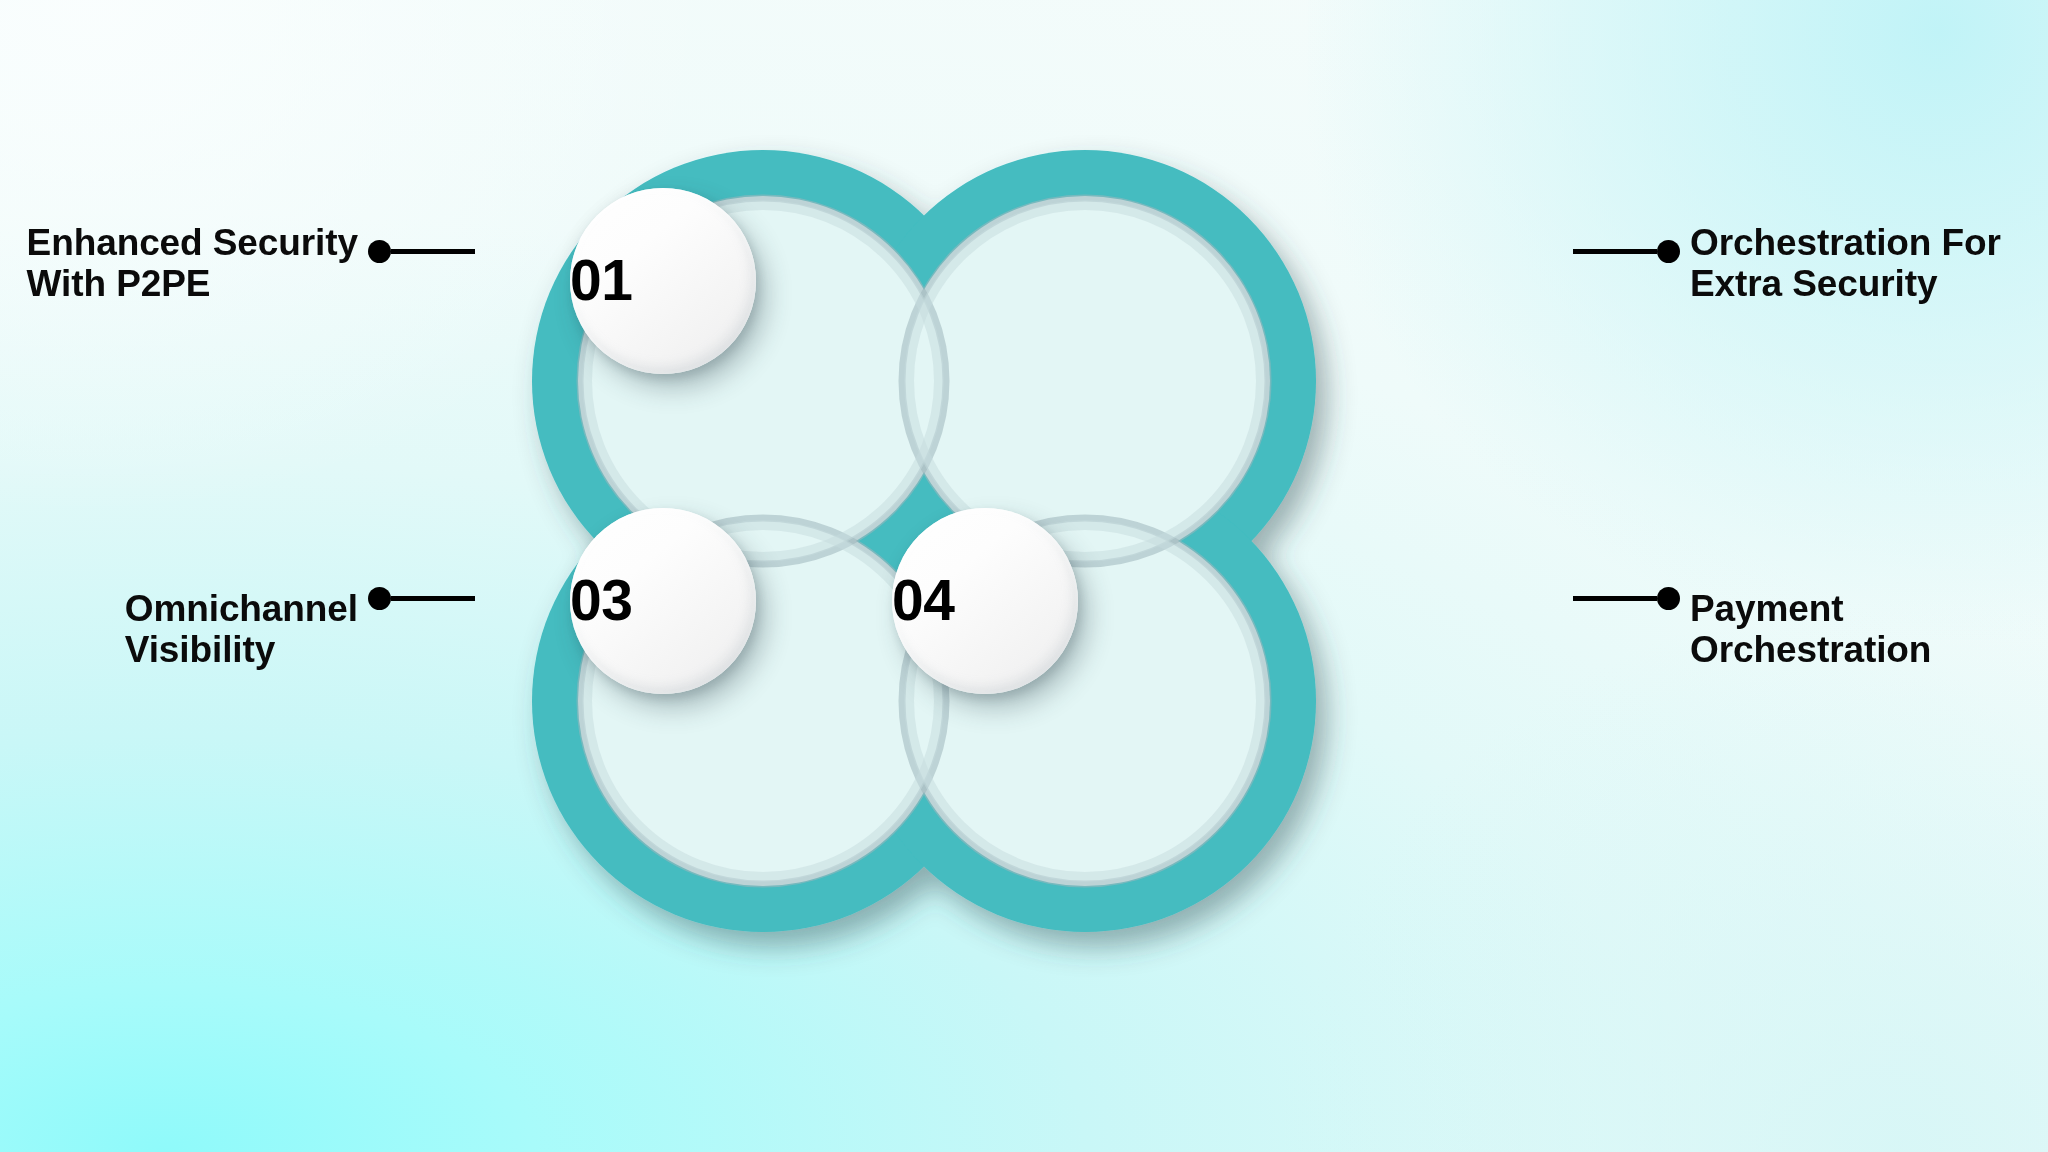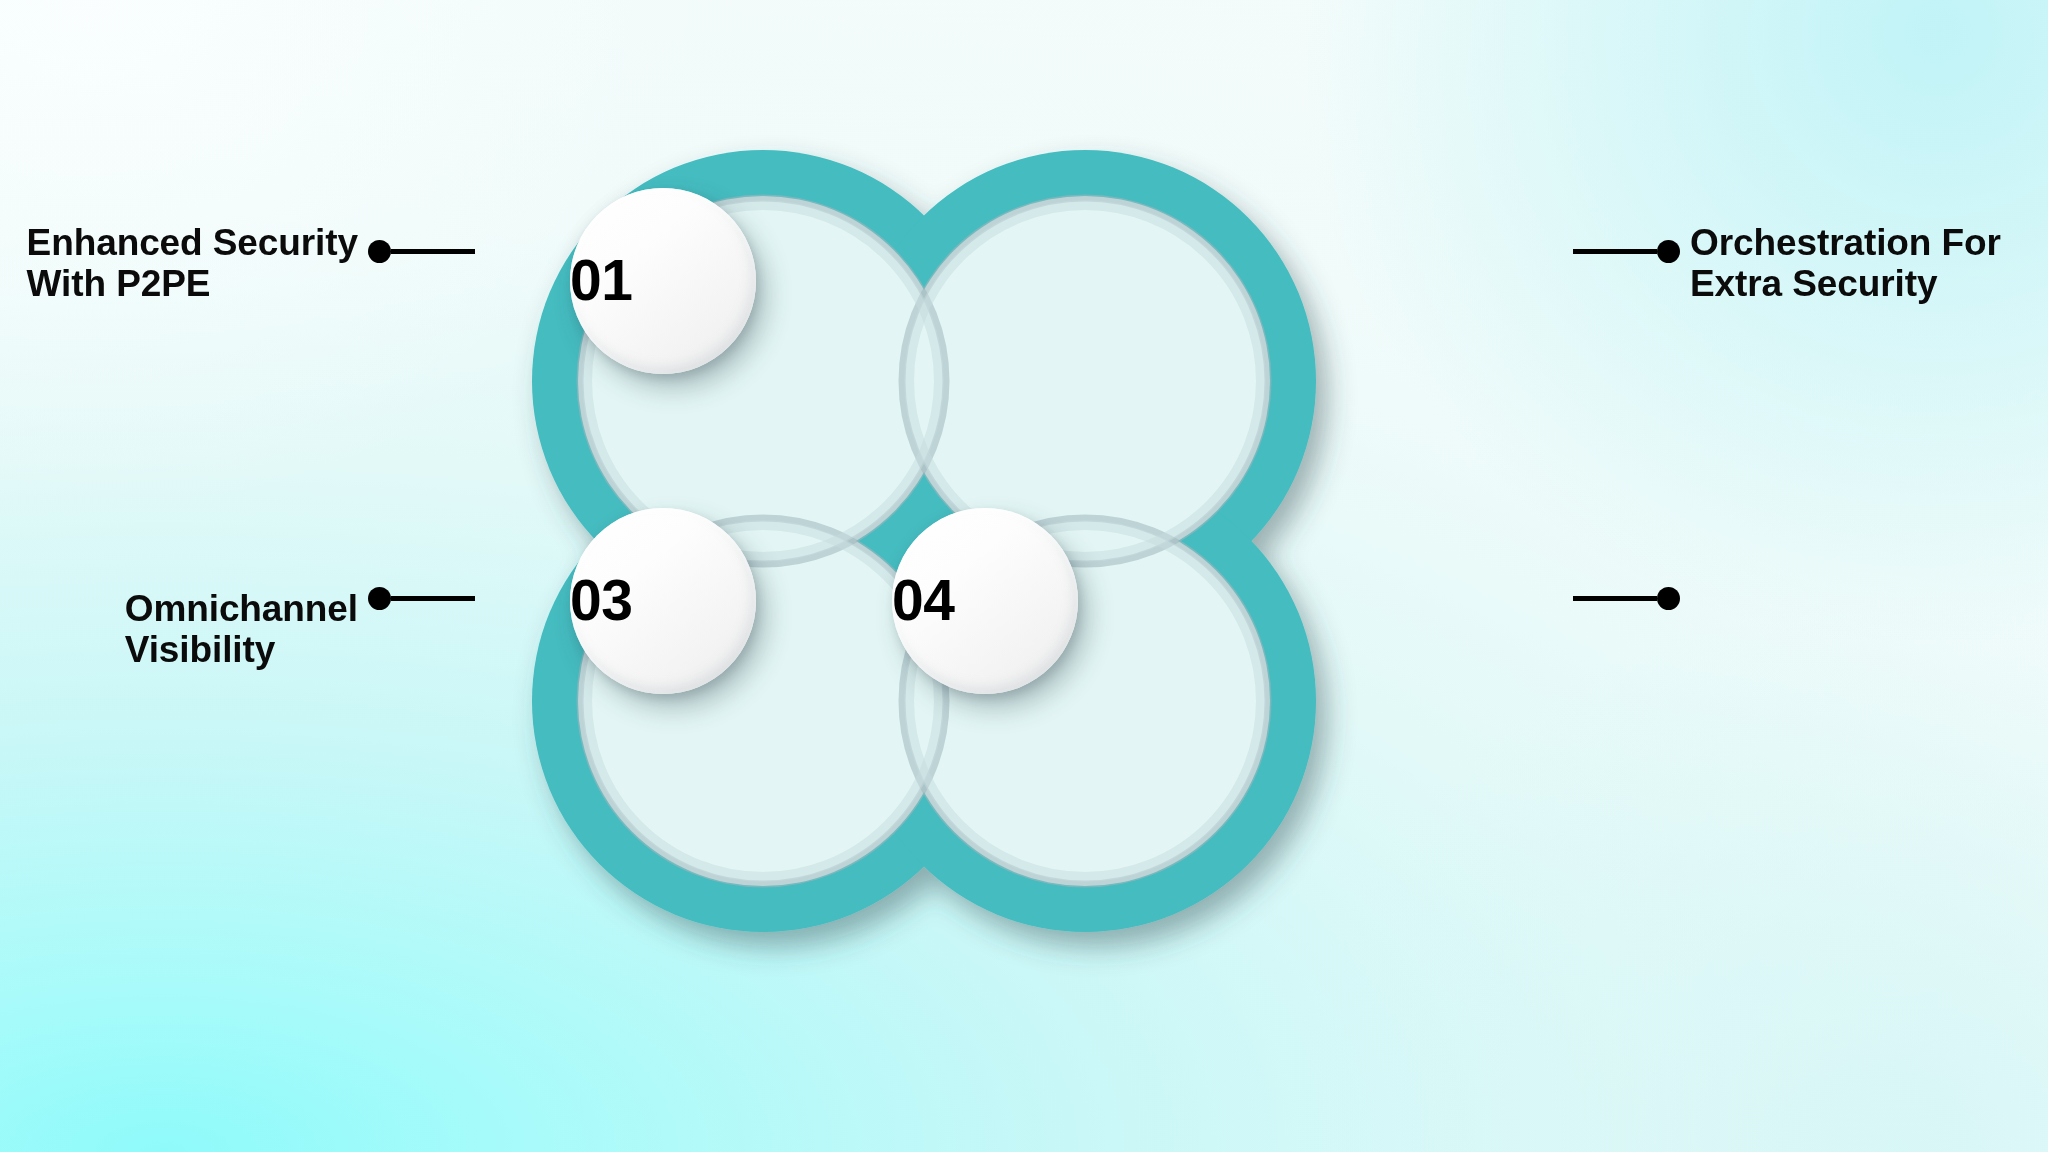--- a/index.html
+++ b/index.html
@@ -196,14 +196,16 @@
 
   <div class="label label-left label-top">Enhanced Security
 With P2PE</div>
 
   <div class="label label-right label-top">Orchestration For
 Extra Security</div>
 
   <div class="label label-left label-bottom">Omnichannel
 Visibility</div>
 
+  <div class="label label-right label-bottom">Payment
+Orchestration</div>
 
 </div>
 
 </body></html>

